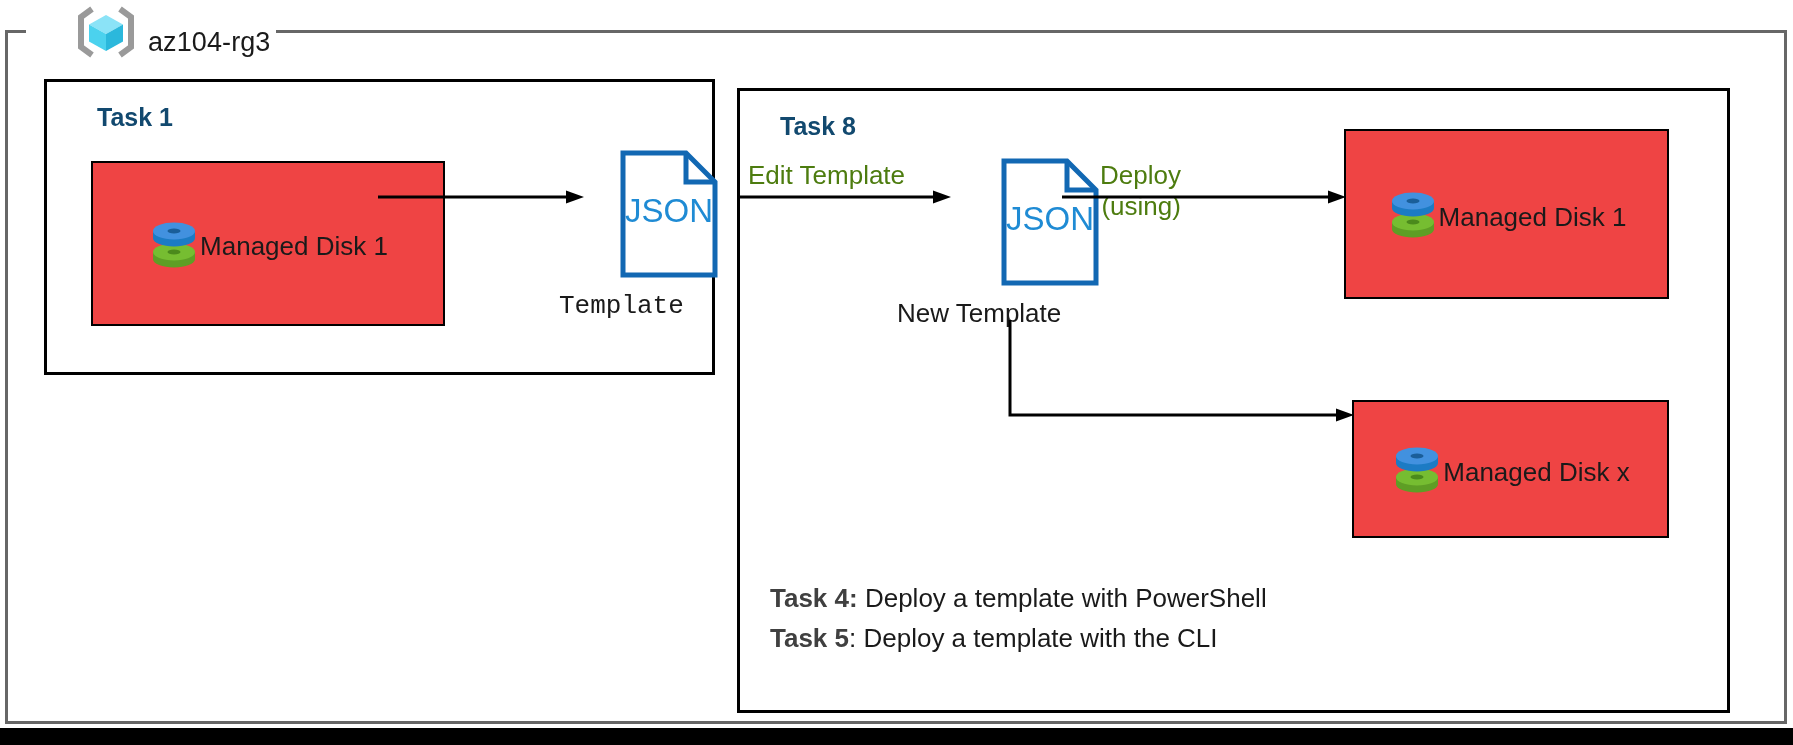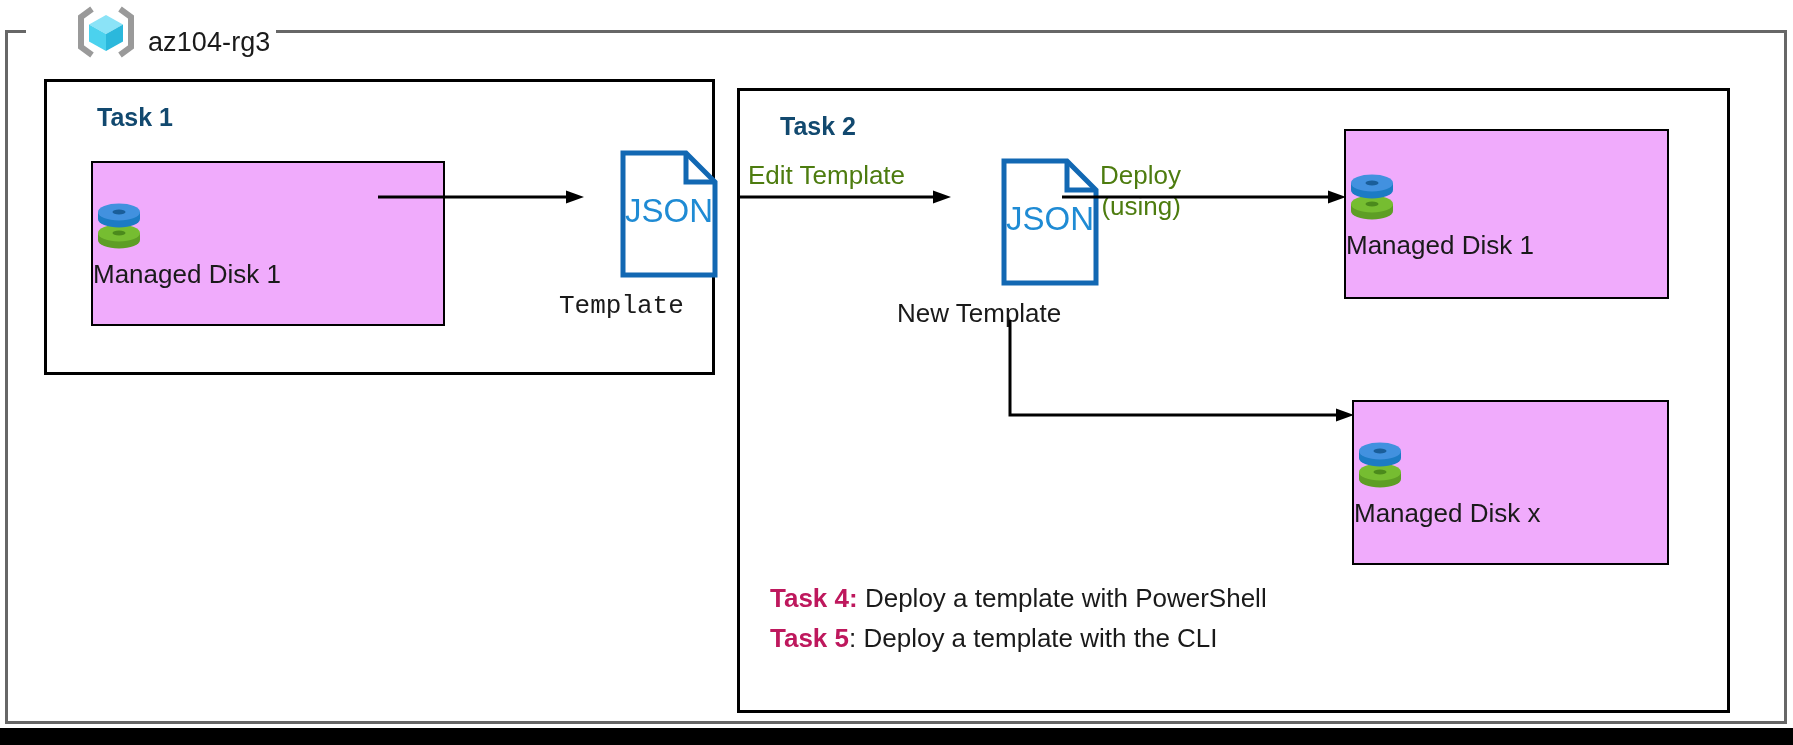--- a/index.html
+++ b/index.html
@@ -79,37 +79,36 @@
     font-weight: bold;
     color: #12496F;
     white-space: nowrap;
   }
   #task1-heading { left: 97px;  top: 103px; }
   #task2-heading { left: 780px; top: 112px; }
 
   
   .res-box {
     position: absolute;
-    background: #f0abfc;
+    background: #ef4444;
     border: 2px solid #000000;
     box-sizing: border-box;
     display: flex;
-    flex-direction: column;
-    align-items: flex-start;
+    align-items: center;
     justify-content: center;
   }
   .res-label {
     font-size: 26px;
     color: #1a1a1a;
     white-space: nowrap;
     margin-top: 6px;
   }
   #disk-box-1 { left: 91px;  top: 161px; width: 354px; height: 165px; }
   #disk-box-2 { left: 1344px; top: 129px; width: 325px; height: 170px; }
-  #disk-box-x { left: 1352px; top: 400px; width: 317px; height: 165px; }
+  #disk-box-x { left: 1352px; top: 400px; width: 317px; height: 138px; }
 
   .disk-icon { width: 52px; height: 56px; display: block; }
 
   
   .json-doc { position: absolute; padding-left: 39px; }
   .json-doc svg { display: block; }
   #json-doc-1 { left: 581px; top: 150px; }
   #json-doc-2 { left: 962px; top: 158px; }
 
   .doc-caption {
@@ -154,21 +153,21 @@
   
   #task-list {
     position: absolute;
     left: 770px;
     top: 578px;
     font-size: 26px;
     color: #1a1a1a;
     line-height: 40px;
   }
   #task-list .row { white-space: nowrap; }
-  #task-list .tag { font-weight: bold; color: #be185d; }
+  #task-list .tag { font-weight: bold; color: #404040; }
 
   
   #bottom-bar {
     position: absolute;
     left: 0;
     top: 728px;
     width: 1793px;
     height: 17px;
     background: #000000;
   }
@@ -229,21 +228,21 @@
   <div class="json-doc" id="json-doc-1">
     <svg width="98" height="128" viewBox="0 0 98 128" xmlns="http://www.w3.org/2000/svg">
       <path d="M3 3 H66 L95 32 V125 H3 Z" fill="#ffffff" stroke="#1268B3" stroke-width="5" stroke-linejoin="miter"></path>
       <path d="M66 3 V32 H95" fill="none" stroke="#1268B3" stroke-width="5" stroke-linejoin="miter"></path>
       <text x="49" y="72" font-family="'Liberation Sans', sans-serif" font-size="33" fill="#1F8BD4" text-anchor="middle">JSON</text>
     </svg>
   </div>
   <div class="doc-caption" id="template-caption">Template</div>
 
   <div class="task-box" id="task2-box"></div>
-  <div class="task-heading" id="task2-heading">Task 2</div>
+  <div class="task-heading" id="task2-heading">Task 8</div>
 
   <div class="edge-label" id="edit-template-label">Edit Template</div>
   <div class="connector" id="arrow-edit-template">
     <svg width="220" height="14" viewBox="0 0 220 14" xmlns="http://www.w3.org/2000/svg">
       <line x1="0" y1="7" x2="200" y2="7" stroke="#000000" stroke-width="3"></line>
       <polygon points="214,7 196,0.5 196,13.5" fill="#000000"></polygon>
     </svg>
   </div>
 
   <div class="json-doc" id="json-doc-2">

